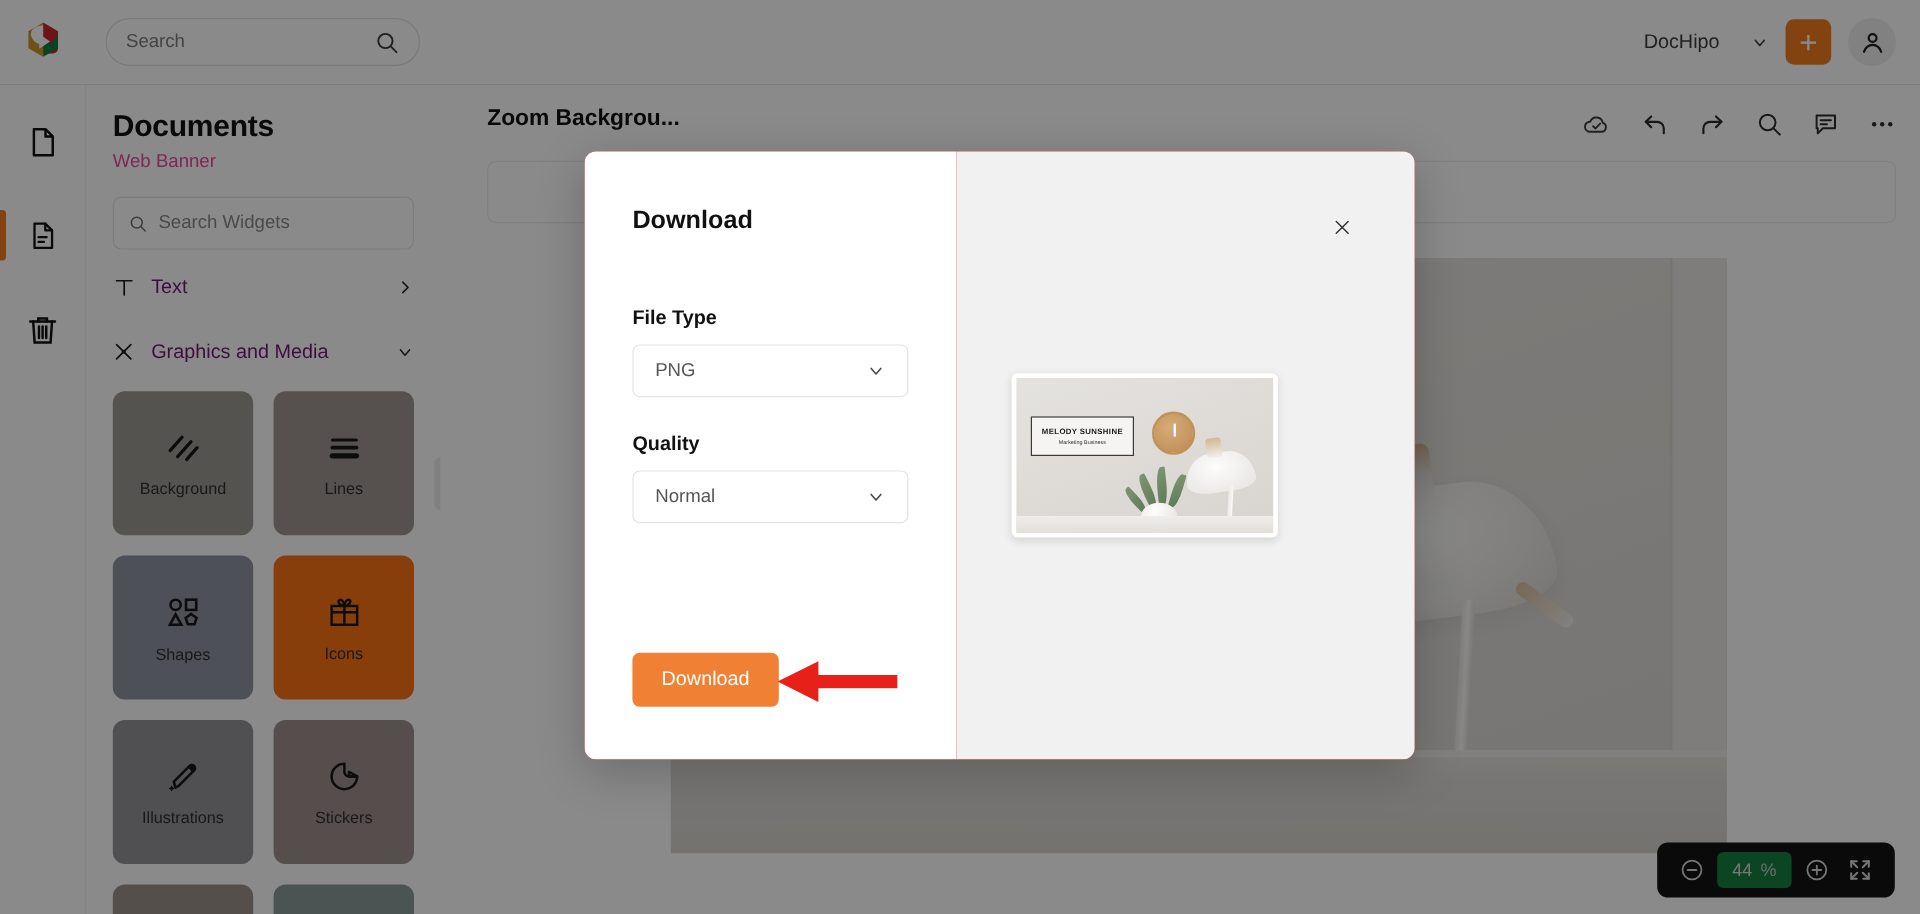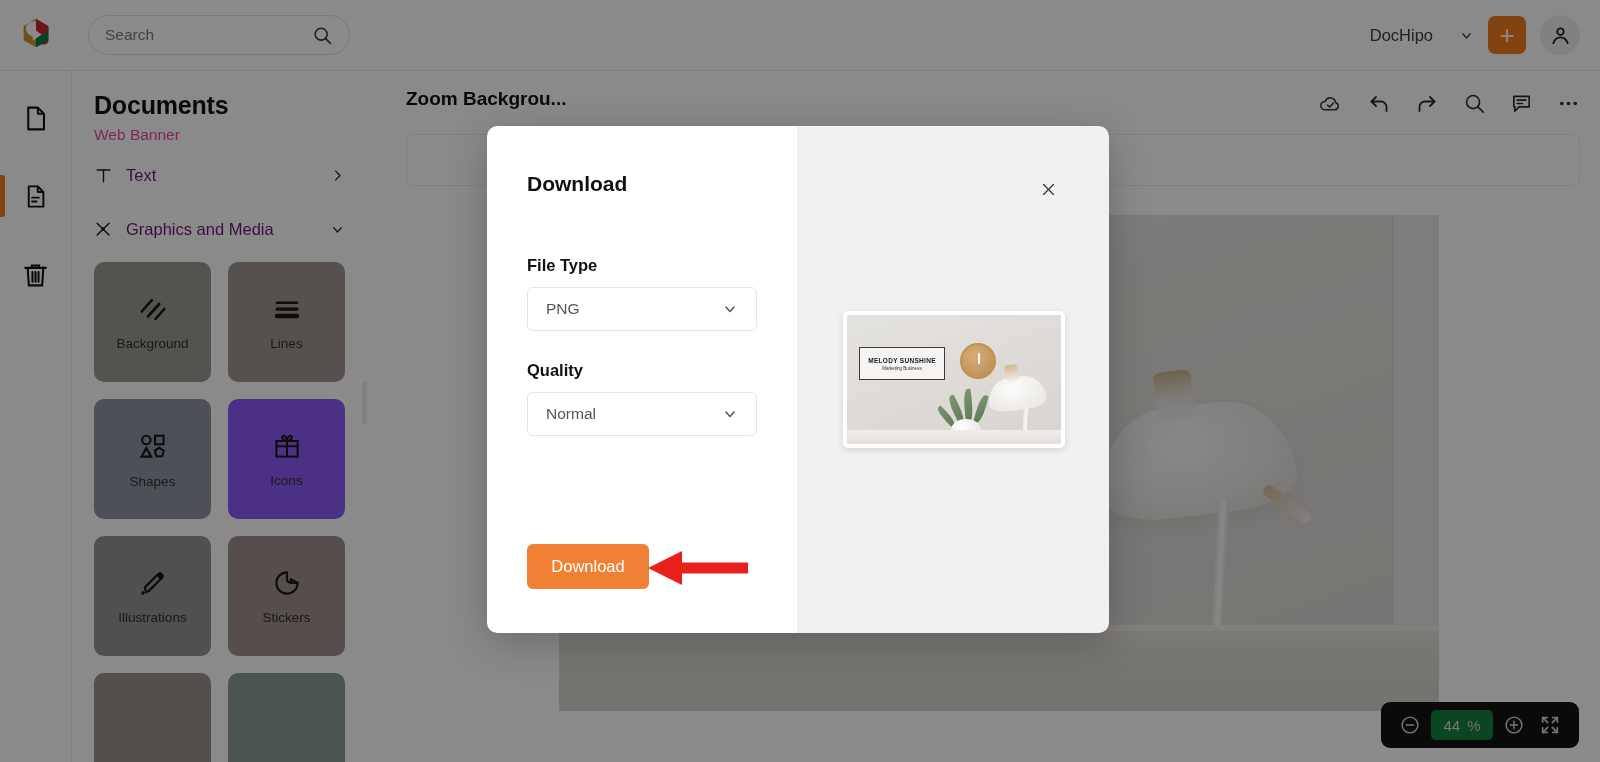--- a/index.html
+++ b/index.html
@@ -197,21 +197,21 @@
     font-size: 15px; color: #e8e8e8; padding: 0 8px;
   }
   .zoom-num { color: #dcdcdc; }
   .zoom-pct { color: #c9c9c9; }
 
   
   .dim { position: absolute; inset: 0; background: rgba(0,0,0,.46); }
 
   
   .modal {
-    position: absolute; left: 487px; top: 126px; width: 622px; height: 507px;
+    position: absolute; left: 487px; top: 126px; width: 692px; height: 507px;
     border-radius: 10px; overflow: hidden; display: flex;
     box-shadow: 0 10px 40px rgba(0,0,0,.22); background: #b91c1c;
   }
   .modal-left {
     width: 310px; background: #ffffff; padding: 46px 40px 0 40px; position: relative;
   }
   .modal-right { flex: 1; background: #f1f1f1; position: relative; }
   .modal-title { font-size: 21px; font-weight: bold; color: #111; }
   .close-x {
     position: absolute; right: 48px; top: 50px; width: 26px; height: 26px;
@@ -351,20 +351,27 @@
             <line x1="12" y1="10" x2="12" y2="18"></line>
             <line x1="14.5" y1="10" x2="14.5" y2="18"></line>
         </svg>
       </div>
     </div>
 
     <div class="panel">
       <h1>Documents</h1>
       <div class="panel-sub">Web Banner</div>
 
+      <div class="widget-search">
+        <svg width="19" height="19" viewBox="0 0 24 24" fill="none" stroke="#6f6f6f" stroke-width="1.9">
+            <circle cx="10.5" cy="10.5" r="6.8"></circle>
+            <line x1="15.6" y1="15.6" x2="21" y2="21" stroke-linecap="round"></line>
+          </svg>
+        <input readonly="" placeholder="Search Widgets" style="">
+      </div>
 
       <div class="cat-row">
         <svg width="19" height="19" viewBox="0 0 24 24" fill="none" stroke="#1a1a1a" stroke-width="1.8" stroke-linecap="round">
             <line x1="4" y1="5" x2="20" y2="5"></line>
             <line x1="12" y1="5" x2="12" y2="20"></line>
           </svg>
         <span>Text</span>
         <svg class="chev" width="15" height="15" viewBox="0 0 24 24" fill="none" stroke="#2a2a2a" stroke-width="2.1" stroke-linecap="round" stroke-linejoin="round">
             <polyline points="9 5 16 12 9 19"></polyline>
           </svg>
@@ -401,21 +408,21 @@
         </div>
         <div class="widget-card" style="background:#8f95a0">
           <svg width="32" height="32" viewBox="0 0 24 24" fill="none" stroke="#171717" stroke-width="1.6">
             <circle cx="7" cy="7.5" r="3.2"></circle>
               <rect x="13.5" y="4.3" width="6.4" height="6.4"></rect>
             <path d="M7 13.5 L10.6 20 H3.4 Z"></path>
               <path d="M16.7 13.2 l3.4 2.5 -1.3 4 h-4.2 l-1.3 -4 Z"></path>
           </svg>
           <span class="widget-label">Shapes</span>
         </div>
-        <div class="widget-card" style="background:#8b5cf6">
+        <div class="widget-card" style="background:#f97316">
           <svg width="30" height="30" viewBox="0 0 24 24" fill="none" stroke="#171717" stroke-width="1.6">
             <rect x="3.5" y="8" width="17" height="12.5"></rect>
               <line x1="3.5" y1="12.2" x2="20.5" y2="12.2"></line>
               <line x1="12" y1="8" x2="12" y2="20.5"></line>
             <path d="M12 8 C12 5.5 10 3 8.5 4.2 C7 5.4 9.5 8 12 8Z"></path>
               <path d="M12 8 C12 5.5 14 3 15.5 4.2 C17 5.4 14.5 8 12 8Z"></path>
           </svg>
           <span class="widget-label">Icons</span>
         </div>
         <div class="widget-card" style="background:#949499">

